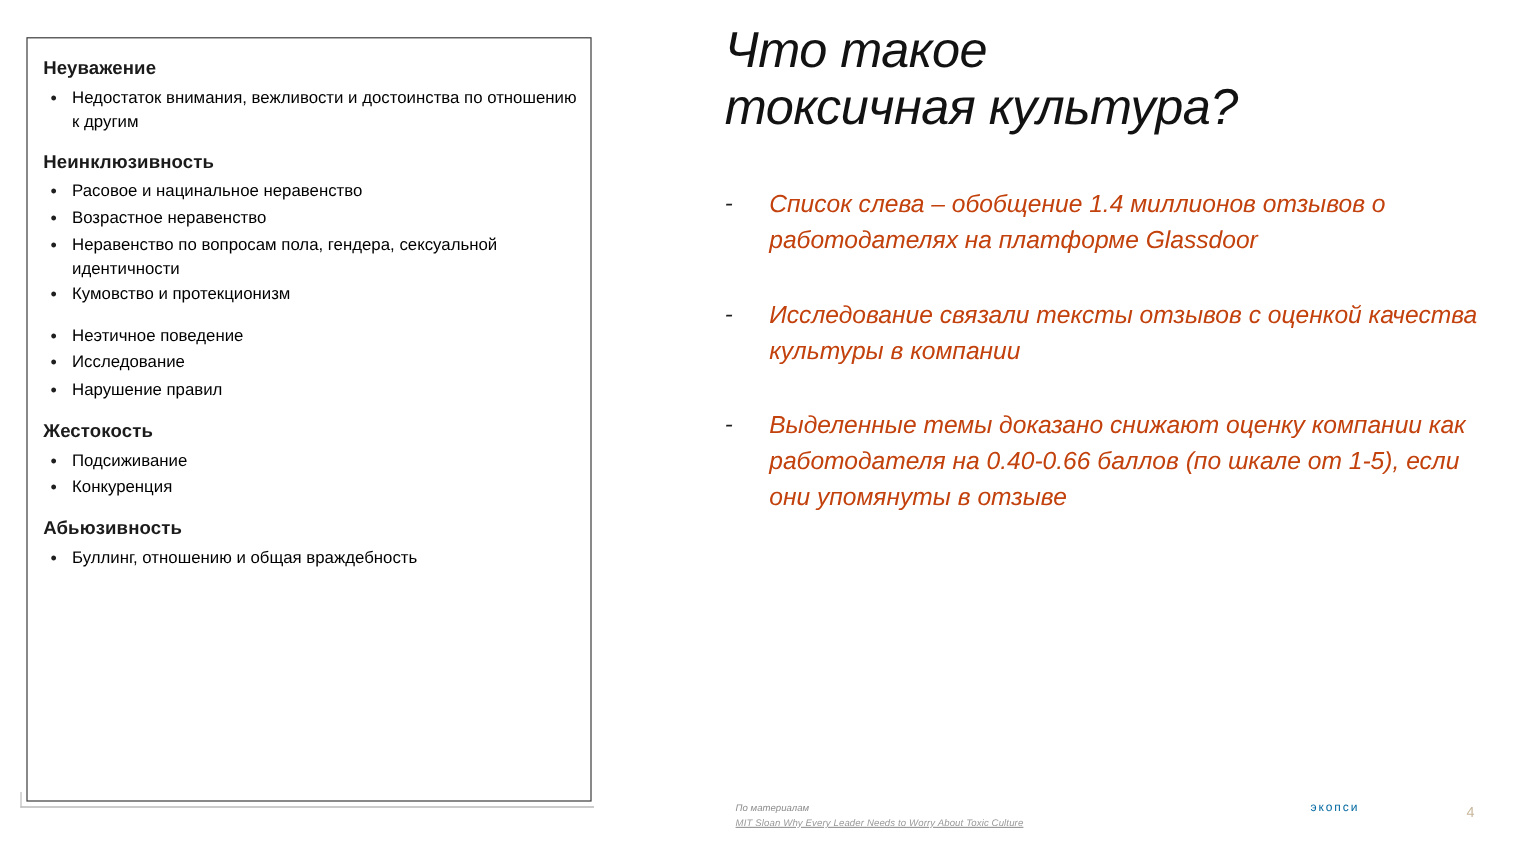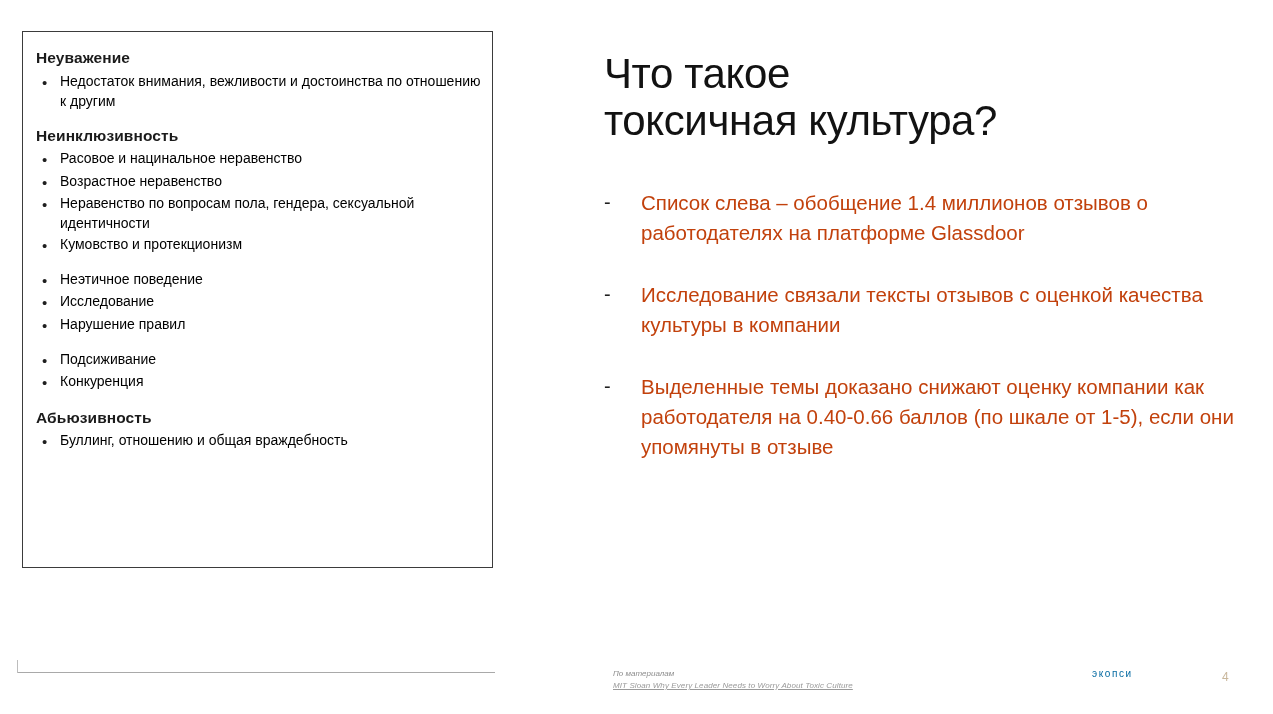--- a/index.html
+++ b/index.html
@@ -16,21 +16,21 @@
     color: #1a1a1a;
     -webkit-font-smoothing: antialiased;
   }
 
   
   #left-panel {
     position: absolute;
     left: 22px;
     top: 31px;
     width: 471px;
-    height: 537px;
+    height: 637px;
     box-sizing: border-box;
     border: 1.4px solid #3b3b3b;
     background: #ffffff;
   }
   
   #left-panel-shadow {
     position: absolute;
     left: 17px;
     top: 672px;
     width: 478px;
@@ -83,22 +83,23 @@
     flex: 1 1 auto;
     font-size: 14px;
     color: #000000;
     line-height: 1.42;
   }
 
   
   #right-panel {
     position: absolute;
     left: 604px;
-    top: 50px;
+    top: 18px;
     width: 650px;
+    font-style: italic;
   }
   #slide-title {
     font-size: 42px;
     font-weight: 400;
     line-height: 1.12;
     color: #121212;
     letter-spacing: -0.4px;
     white-space: pre-line;
     margin: 0;
   }
@@ -197,20 +198,21 @@
         <div class="bullet-row">
           <span class="bullet-dot">•</span>
           <span class="bullet-text">Исследование</span>
         </div>
         <div class="bullet-row">
           <span class="bullet-dot">•</span>
           <span class="bullet-text">Нарушение правил</span>
         </div>
       </div>
       <div class="group">
+        <div class="group-title">Жестокость</div>
         <div class="bullet-row">
           <span class="bullet-dot">•</span>
           <span class="bullet-text">Подсиживание</span>
         </div>
         <div class="bullet-row">
           <span class="bullet-dot">•</span>
           <span class="bullet-text">Конкуренция</span>
         </div>
       </div>
       <div class="group">

